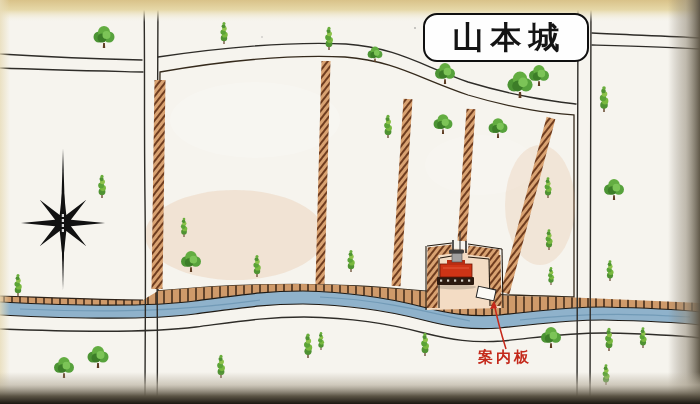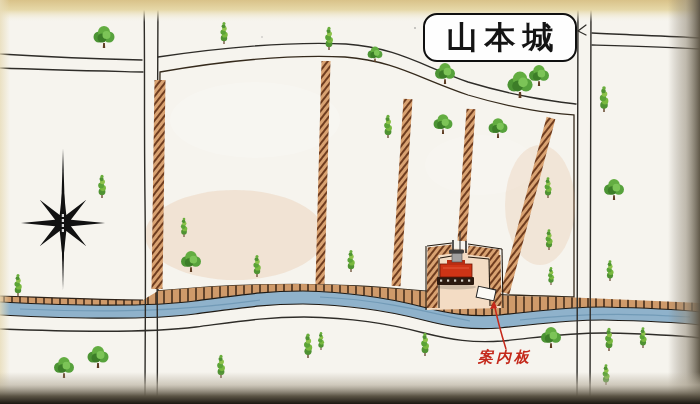--- a/index.html
+++ b/index.html
@@ -3,27 +3,27 @@
 <meta charset="utf-8">
 <style>
   html,body{margin:0;padding:0;background:#ffffff;}
   #page{position:relative;width:700px;height:404px;overflow:hidden;
         font-family:"Liberation Serif","DejaVu Serif",serif;background:#f5f2ea;}
   #map-svg{position:absolute;left:0;top:0;width:700px;height:404px;display:block;}
   .fill-ground{fill:var(--ground-tan,#f0d2b3);}
   .fill-river{fill:var(--river-blue,#8fb2cb);}
   .road{stroke:var(--road-line,#2e2c28);stroke-width:1.4;fill:none;stroke-linecap:round;}
   .outline{stroke:#352a1c;stroke-width:1.3;fill:none;}
-  .title-box{position:absolute;left:423px;top:13px;width:154px;height:49px;
+  .title-box{position:absolute;left:423px;top:13px;width:166px;height:49px;
              background:#fefefe;border:2.3px solid #101010;border-radius:14px;
              display:flex;align-items:center;justify-content:center;box-sizing:border-box;}
   .title-text{font-size:31px;font-weight:700;letter-spacing:7px;padding-left:7px;
               color:var(--title-ink,#141414);line-height:1;}
   .info-label{position:absolute;left:478px;top:350px;font-size:15px;font-weight:700;
-              letter-spacing:3px;color:var(--label-red,#c4291b);line-height:1;font-style:italic;}
+              letter-spacing:3px;color:var(--label-red,#c4291b);line-height:1;}
 </style>
 </head>
 <body>
 
 <div id="page">
 
 <svg id="map-svg" viewBox="0 0 700 404" xmlns="http://www.w3.org/2000/svg" xmlns:xlink="http://www.w3.org/1999/xlink">
   <defs>
     <pattern id="hatch" width="5" height="5" patternUnits="userSpaceOnUse" patternTransform="rotate(38)">
       <rect width="5" height="5" fill="#d9a271"></rect>

